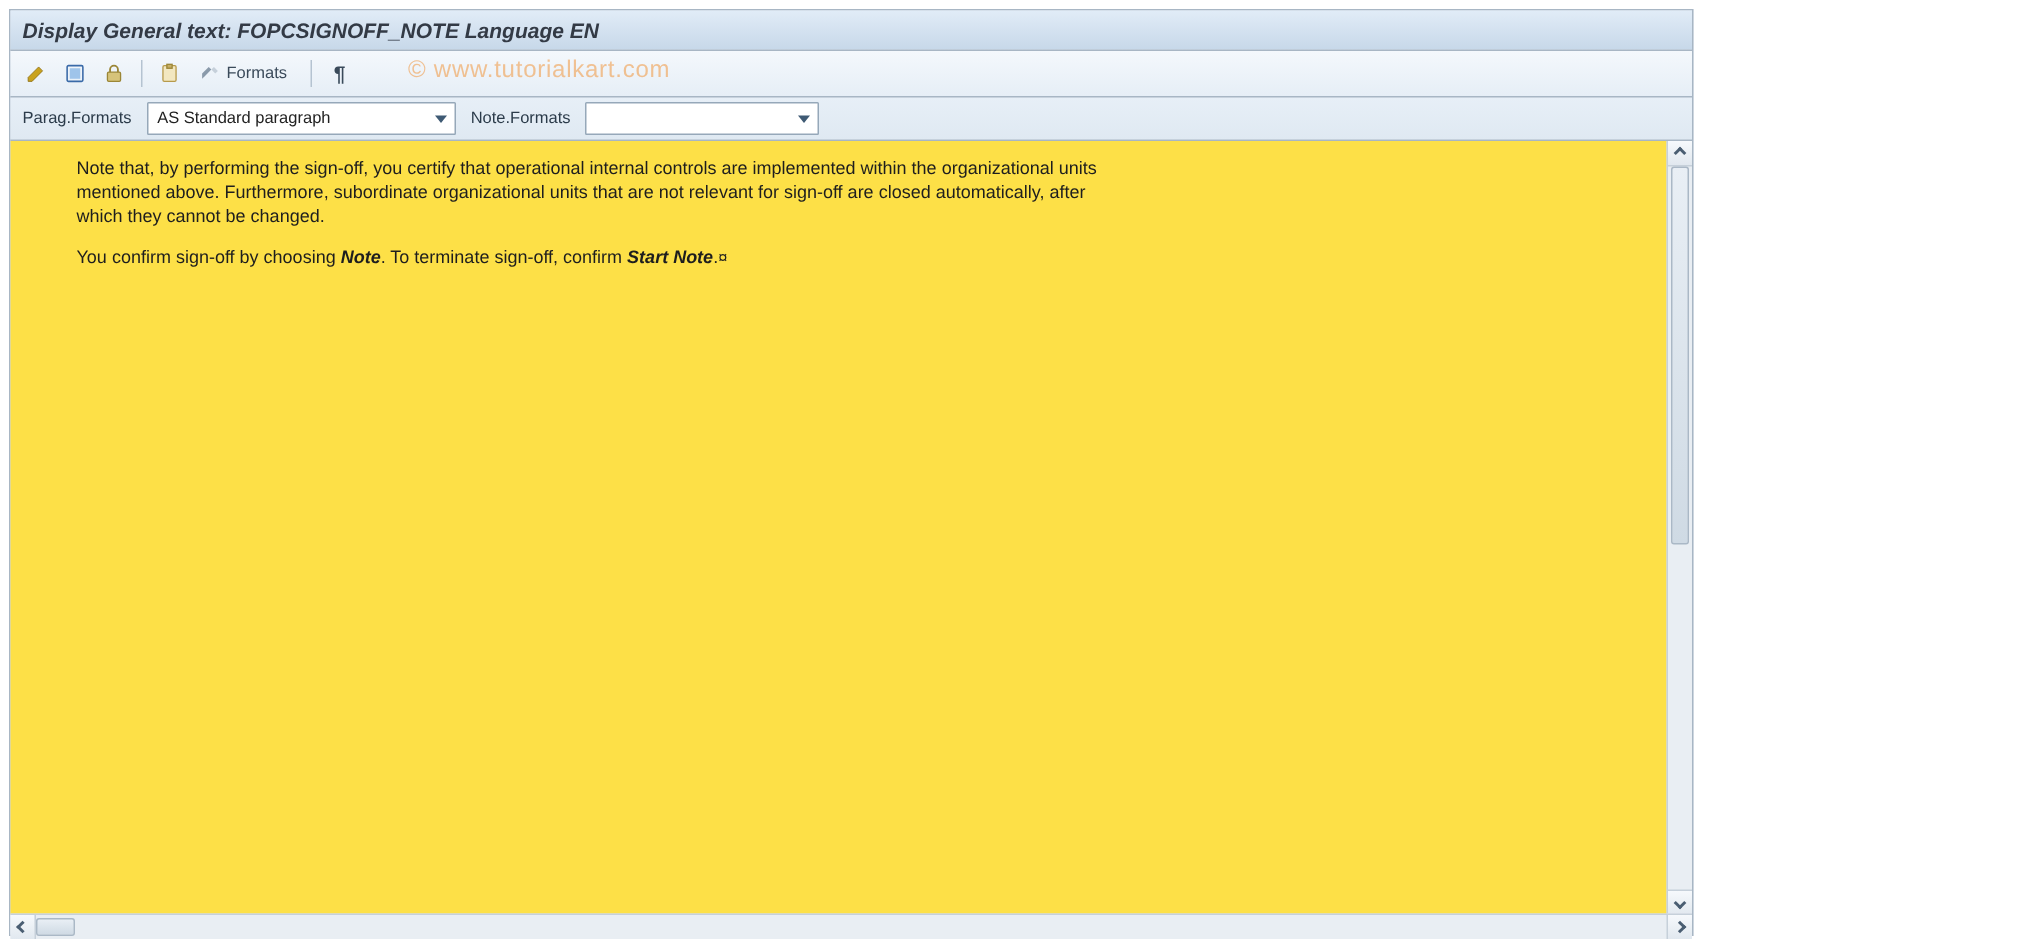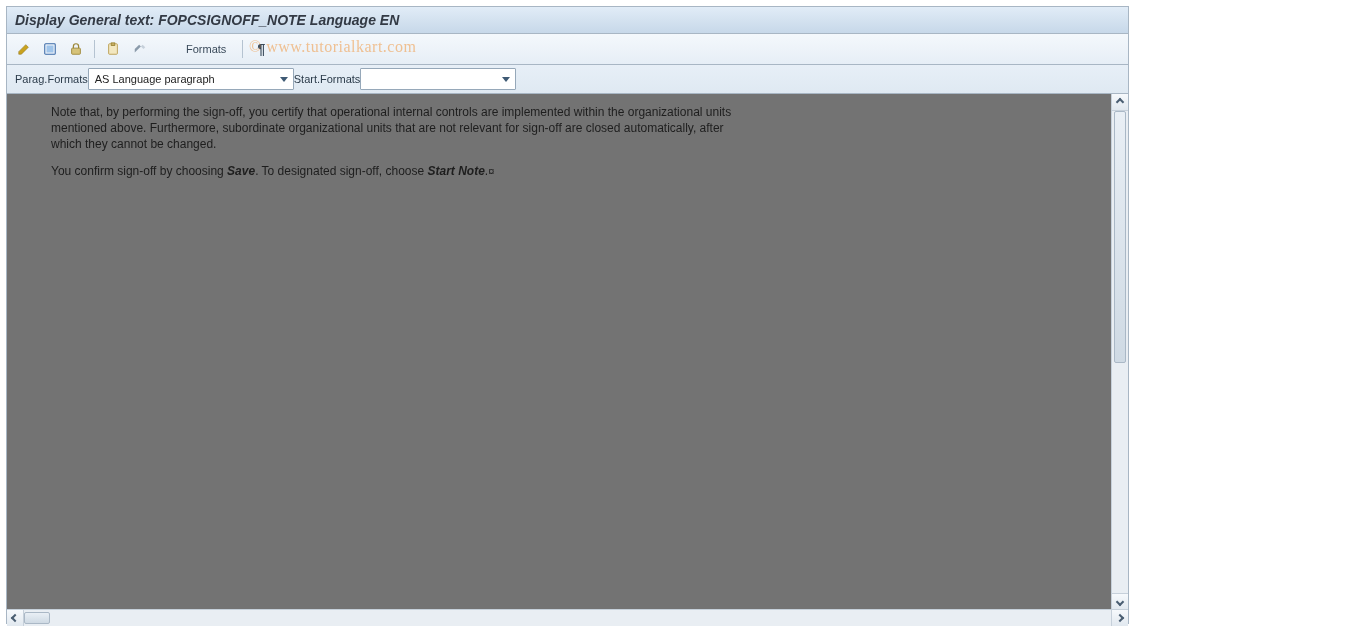--- a/index.html
+++ b/index.html
@@ -49,54 +49,54 @@
   }
   .tb-btn {
     width: 20px;
     height: 20px;
     display: flex;
     align-items: center;
     justify-content: center;
     border: 1px solid transparent;
     border-radius: 2px;
     cursor: pointer;
-    gap: 35px;
   }
   .tb-sep {
     width: 1px;
     height: 18px;
     background: #b5c3d1;
     margin: 0 3px;
   }
   .tb-text {
     color: #3a4a5a;
     font-size: 11px;
     margin-left: 2px;
     margin-right: 4px;
     cursor: pointer;
   }
   .watermark {
     position: absolute;
-    left: 242px;
+    left: 265px;
     top: 4px;
     font-size: 16px;
     color: rgba(240,150,60,0.55);
-    font-family: Liberation Serif, serif;
+    font-family: Liberation Sans, sans-serif;
     letter-spacing: 0.5px;
     pointer-events: none;
     user-select: none;
   }
   
   .formats-bar {
     height: 28px;
     background: linear-gradient(#e7eff7, #dfe9f2);
     border-bottom: 1px solid #a8b6c4;
     display: flex;
     align-items: center;
     padding: 0 8px;
+    gap: 10px;
     font-size: 11px;
     color: #2b3b4a;
   }
   .dropdown {
     position: relative;
     height: 20px;
     background: #ffffff;
     border: 1px solid #96a8b9;
     display: flex;
     align-items: center;
@@ -122,21 +122,21 @@
     position: relative;
     height: calc(100% - 26px - 30px - 28px);
     box-sizing: border-box;
   }
   .content {
     position: absolute;
     left: 0;
     top: 0;
     right: 16px;   
     bottom: 16px;  
-    background: #737373;
+    background: #fde047;
     overflow: hidden;
   }
   .doc-body {
     padding: 10px 10px 10px 44px;
     font-size: 12px;
     color: #1e1e1e;
     line-height: 1.35;
     max-width: 700px;
   }
   .doc-body p { margin: 0 0 10px 0; }
@@ -255,34 +255,34 @@
     <div class="tb-sep"></div>
     <div class="tb-btn">
       <span style="font-size:14px;color:#3a4a5a;font-weight:bold;">¶</span>
     </div>
     <div class="watermark">© www.tutorialkart.com</div>
   </div>
 
   <div class="formats-bar">
     <span>Parag.Formats</span>
     <div class="dropdown parag">
-      <span>AS Language paragraph</span>
-    </div>
-    <span>Start.Formats</span>
+      <span>AS Standard paragraph</span>
+    </div>
+    <span>Note.Formats</span>
     <div class="dropdown char">
       <span></span>
     </div>
   </div>
 
   <div class="content-wrap">
     <div class="content">
       <div class="doc-body">
         <p>Note that, by performing the sign-off, you certify that operational internal controls are implemented within the organizational units mentioned above. Furthermore, subordinate organizational units that are not relevant for sign-off are closed automatically, after which they cannot be changed.</p>
         <p>
-          <span>You confirm sign-off by choosing </span><span class="bi">Save</span><span>. To designated sign-off, choose </span><span class="bi">Start Note</span><span>.</span><span class="endmark">¤</span>
+          <span>You confirm sign-off by choosing </span><span class="bi">Note</span><span>. To terminate sign-off, confirm </span><span class="bi">Start Note</span><span>.</span><span class="endmark">¤</span>
         </p>
       </div>
     </div>
 
     <div class="vscroll">
       <div class="btn">
           <i class="arrow up"></i>
         </div>
       <div class="thumb"></div>
       <div class="btn bottom">

